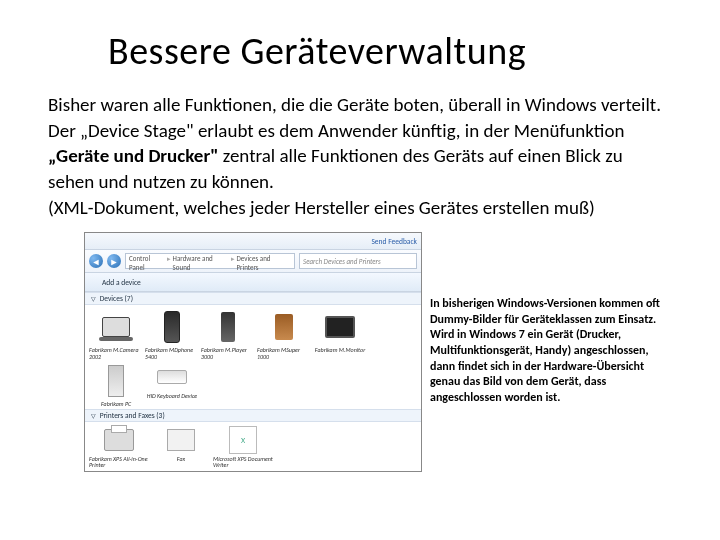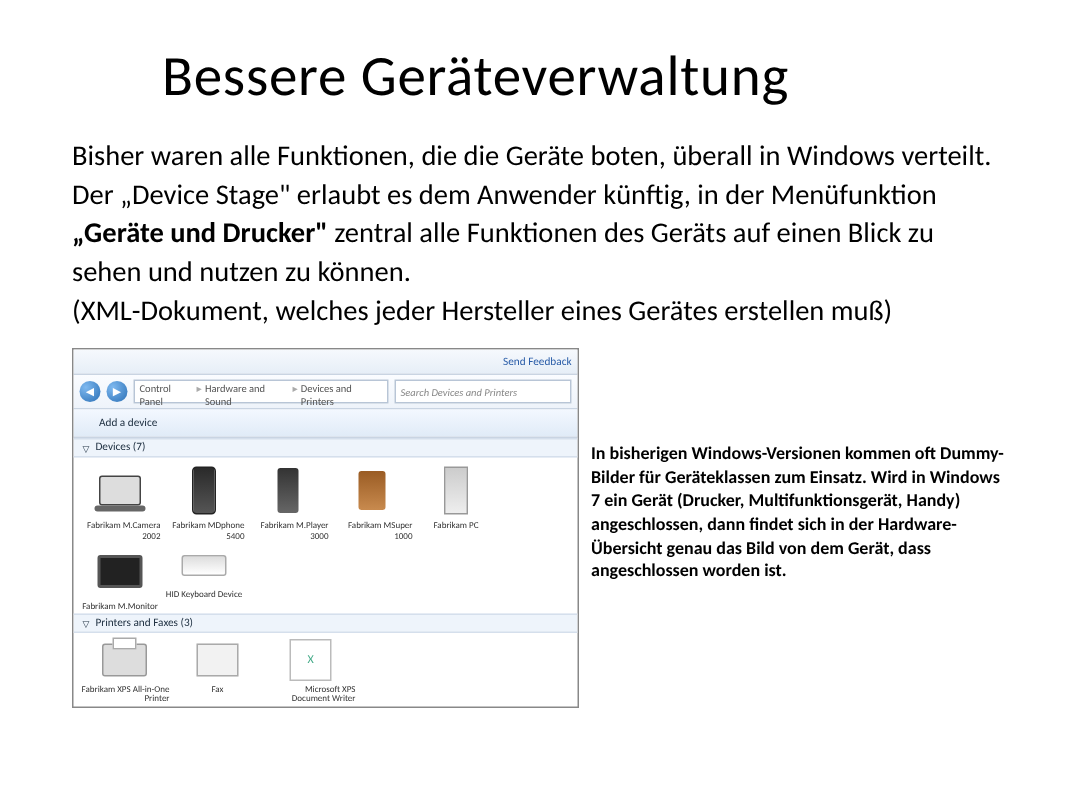--- a/index.html
+++ b/index.html
@@ -23,20 +23,21 @@
     letter-spacing: 0.5px;
   }
   .intro {
     font-size: 19px;
     line-height: 1.35;
     margin-bottom: 12px;
   }
   .content-row {
     display: flex;
     gap: 8px;
+    margin-left: 36px;
   }
   .shot {
     width: 338px;
     height: 240px;
     border: 1px solid #888;
     background: #fff;
     font-size: 8px;
     color: #333;
     position: relative;
     overflow: hidden;
@@ -111,21 +112,21 @@
     display: flex; flex-direction: column; align-items: center;
     gap: 1px;
   }
   .dev.narrow { width: 54px; }
   .ico {
     width: 38px; height: 38px;
     display: flex; align-items: center; justify-content: center;
     font-size: 26px;
   }
   .ico.sm { width: 30px; height: 30px; font-size: 22px; }
-  .dev-label { font-size: 6px; color: #333; text-align: right; line-height: 1.05; }
+  .dev-label { font-size: 6px; color: #333; text-align: left; line-height: 1.05; font-style: italic; }
   .laptop {
     width: 32px; height: 20px; border: 1.5px solid #444; border-radius: 2px; background: #b6d4f0;
     position: relative;
   }
   .laptop::after { content:""; position:absolute; left:-4px; right:-4px; bottom:-5px; height:4px; background:#666; border-radius:2px; }
   .phone {
     width: 14px; height: 30px; border-radius: 3px; background: linear-gradient(#2a2a2a,#555);
     border: 1px solid #222;
   }
   .mp3 {
@@ -226,29 +227,29 @@
           <div class="dev-label">Fabrikam M.Player 3000</div>
         </div>
         <div class="dev narrow">
           <div class="ico">
               <div class="pmp"></div>
             </div>
           <div class="dev-label">Fabrikam MSuper 1000</div>
         </div>
         <div class="dev narrow">
           <div class="ico">
+              <div class="monitor"></div>
+            </div>
+          <div class="dev-label">Fabrikam M.Monitor</div>
+        </div>
+        <div class="dev narrow">
+          <div class="ico">
               <div class="tower"></div>
             </div>
           <div class="dev-label">Fabrikam PC</div>
-        </div>
-        <div class="dev narrow">
-          <div class="ico">
-              <div class="monitor"></div>
-            </div>
-          <div class="dev-label">Fabrikam M.Monitor</div>
         </div>
         <div class="dev narrow">
           <div class="ico sm">
               <div class="kbd"></div>
             </div>
           <div class="dev-label">HID Keyboard Device</div>
         </div>
       </div>
 
       <div class="section-hdr" style="margin-top:2px">

